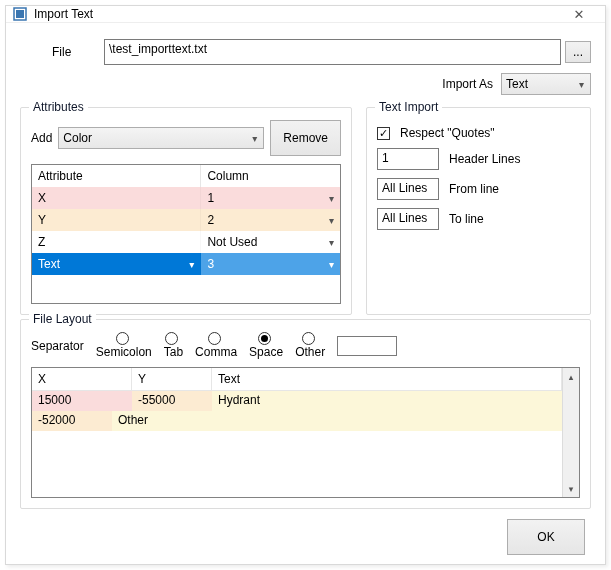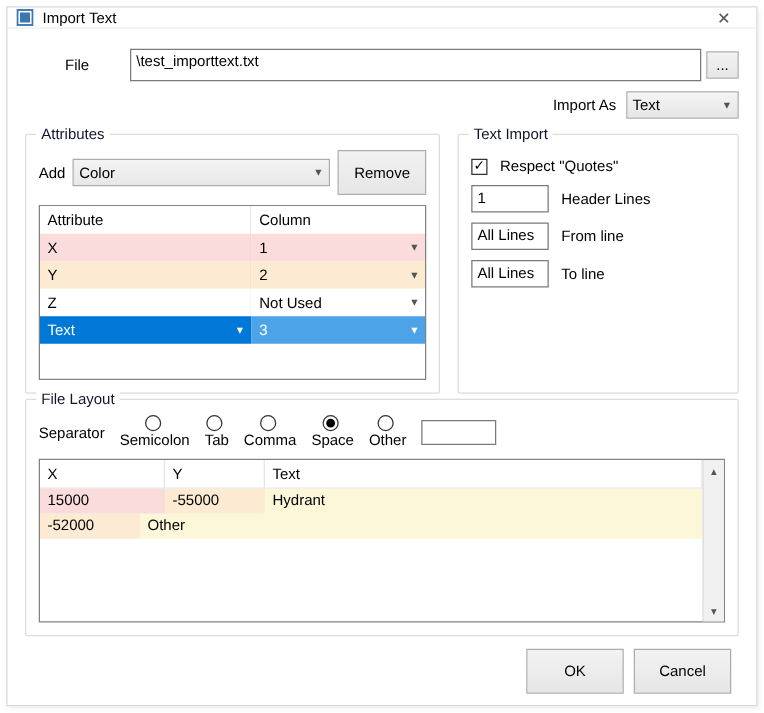--- a/index.html
+++ b/index.html
@@ -209,17 +209,16 @@
         </div>
         <div class="scroll">
           <div class="up">▴</div>
           <div class="down">▾</div>
         </div>
       </div>
     </div>
 
     <div class="footer">
       <div class="btn">OK</div>
-      <div class="btn">Cancel</div>
     </div>
 
   </div>
 </div>
 
 </body></html>

